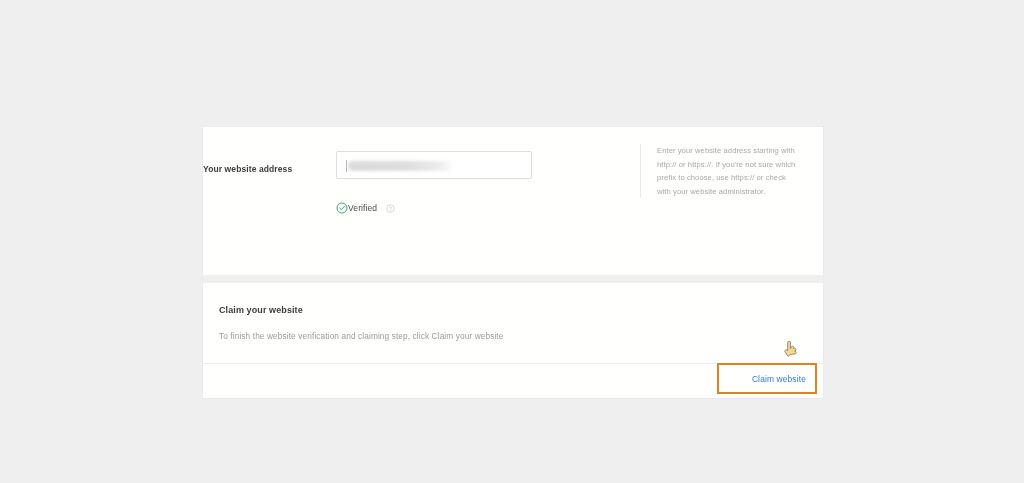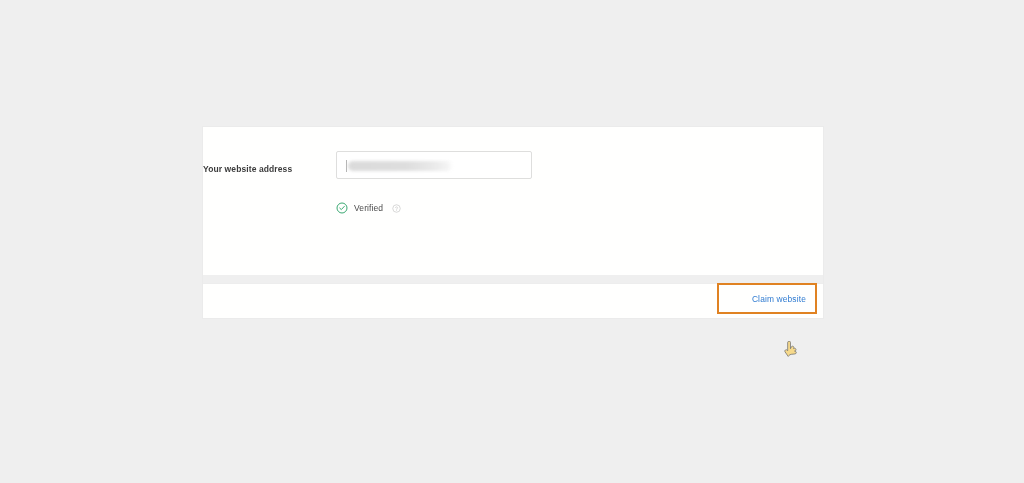--- a/index.html
+++ b/index.html
@@ -106,21 +106,20 @@
   .status-icon {
     width: 12px;
     height: 12px;
     flex: 0 0 12px;
     display: block;
   }
 
   .status-text {
     font-size: 8.5px;
     color: #4a4a4a;
-    margin-left: 6px;
     line-height: 12px;
     letter-spacing: 0.1px;
   }
 
   .help-dot {
     width: 9px;
     height: 9px;
     flex: 0 0 9px;
     margin-left: 9px;
     display: block;
@@ -243,25 +242,32 @@
               <circle cx="12" cy="12" r="10" fill="none" stroke="#b3b3b3" stroke-width="1.8"></circle>
               <path d="M9.3 9.2a2.9 2.9 0 0 1 5.5 1.1c0 1.9-2.7 2.2-2.7 4" fill="none" stroke="#b3b3b3" stroke-width="1.8" stroke-linecap="round"></path>
               <circle cx="12.1" cy="17.3" r="1.1" fill="#b3b3b3"></circle>
             </svg>
           </div>
 
 
         </div>
       </div>
 
+      <div class="hint">
+        <div class="hint-text">Enter your website address starting with http:// or https://. If you're not sure which prefix to choose, use https:// or check with your website administrator.</div>
+      </div>
 
     </div>
 
     <div class="section-gap"></div>
 
+    <div class="section-claim">
+      <div class="claim-title">Claim your website</div>
+      <div class="claim-desc">To finish the website verification and claiming step, click Claim your website</div>
+    </div>
 
     <div class="section-footer">
       <div class="claim-btn-wrap">
         <span class="claim-btn-label">Claim website</span>
       </div>
     </div>
 
   </div>
 
   <svg class="cursor" viewBox="0 0 24 30">

